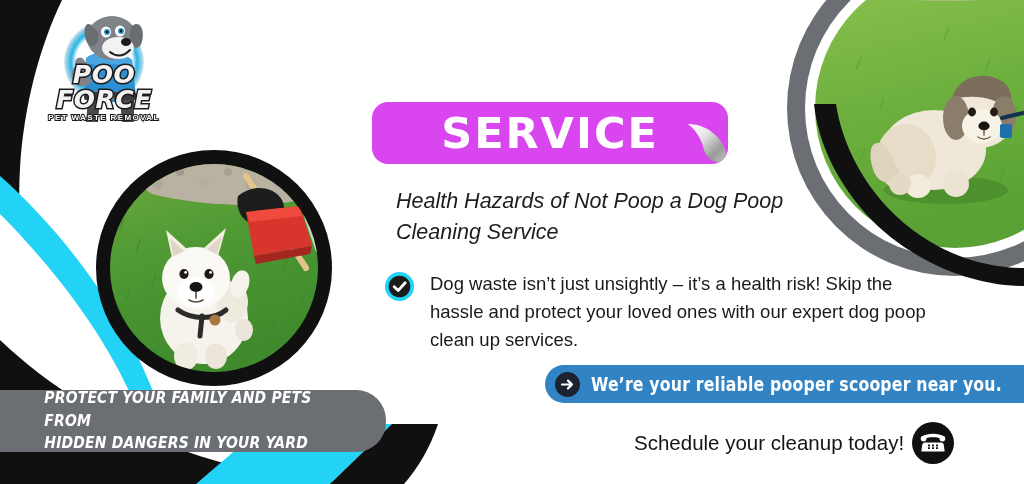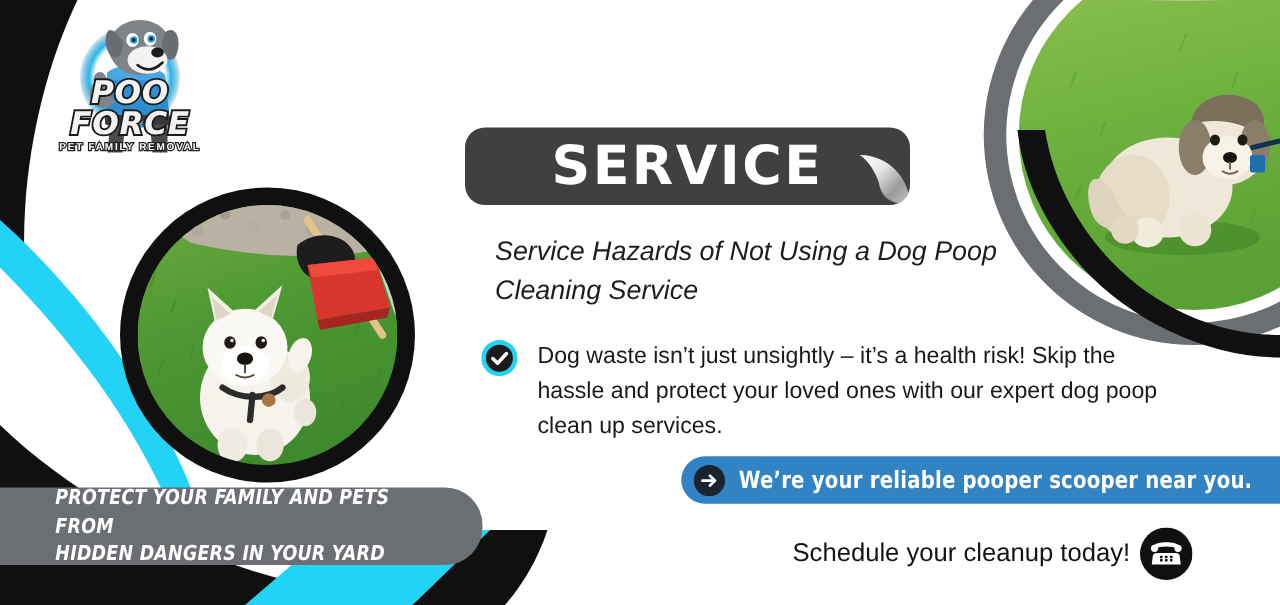--- a/index.html
+++ b/index.html
@@ -83,21 +83,21 @@
     white-space: nowrap;
   }
 
   
   .service-badge {
     position: absolute;
     left: 372px;
     top: 102px;
     width: 356px;
     height: 62px;
-    background: #404040;
+    background: #d946ef;
     border-radius: 16px;
   }
   .service-badge-text {
     position: absolute;
     left: 0;
     top: 0;
     width: 356px;
     height: 62px;
     display: flex;
     align-items: center;
@@ -462,36 +462,36 @@
 
       <path d="M 86,62 C 74,62 68,74 74,82 C 80,90 92,86 94,76 Z" fill="#7f8287"></path>
       <path d="M 76,68 C 72,60 80,54 84,60 C 88,66 82,74 76,68 Z" fill="#7f8287"></path>
       <path d="M 88,64 C 96,62 104,70 98,78 C 92,84 84,78 88,64 Z" fill="#2d8fd0"></path>
     </g>
   </svg>
 
   <div class="logo">
     <div class="logo-wordmark">
       <span class="logo-word">POO FORCE</span>
-      <span class="logo-sub">PET FAMILY REMOVAL</span>
+      <span class="logo-sub">PET WASTE REMOVAL</span>
     </div>
   </div>
 
 
   <div class="service-badge">
     <div class="service-badge-text">SERVICE</div>
     <div class="service-peel">
       <svg viewBox="0 0 40 40" width="40" height="40">
         <path d="M 40,40 C 40,18 22,0 0,0 C 8,6 14,16 16,26 C 18,34 26,40 40,40 Z" fill="url(#peelGrad)"></path>
         <path d="M 40,40 C 26,40 18,34 16,26 C 20,34 28,39 40,39 Z" fill="#8f8f8f" opacity="0.55"></path>
       </svg>
     </div>
   </div>
 
-  <div class="subtitle">Service Hazards of Not Using a Dog Poop Cleaning Service</div>
+  <div class="subtitle">Health Hazards of Not Poop a Dog Poop Cleaning Service</div>
 
   <div class="bullet-row">
     <span class="bullet-icon">
       <svg viewBox="0 0 29 29" width="29" height="29">
         <circle cx="14.5" cy="14.5" r="14.5" fill="#22d3f5"></circle>
         <circle cx="14.5" cy="14.5" r="10.8" fill="#1b1b1b"></circle>
         <path d="M 9.2,14.8 L 13.1,18.6 L 20.2,10.8" stroke="#ffffff" stroke-width="2.8" fill="none" stroke-linecap="round" stroke-linejoin="round"></path>
       </svg>
     </span>
     <span class="bullet-text">Dog waste isn’t just unsightly – it’s a health risk! Skip the hassle and protect your loved ones with our expert dog poop clean up services.</span>

